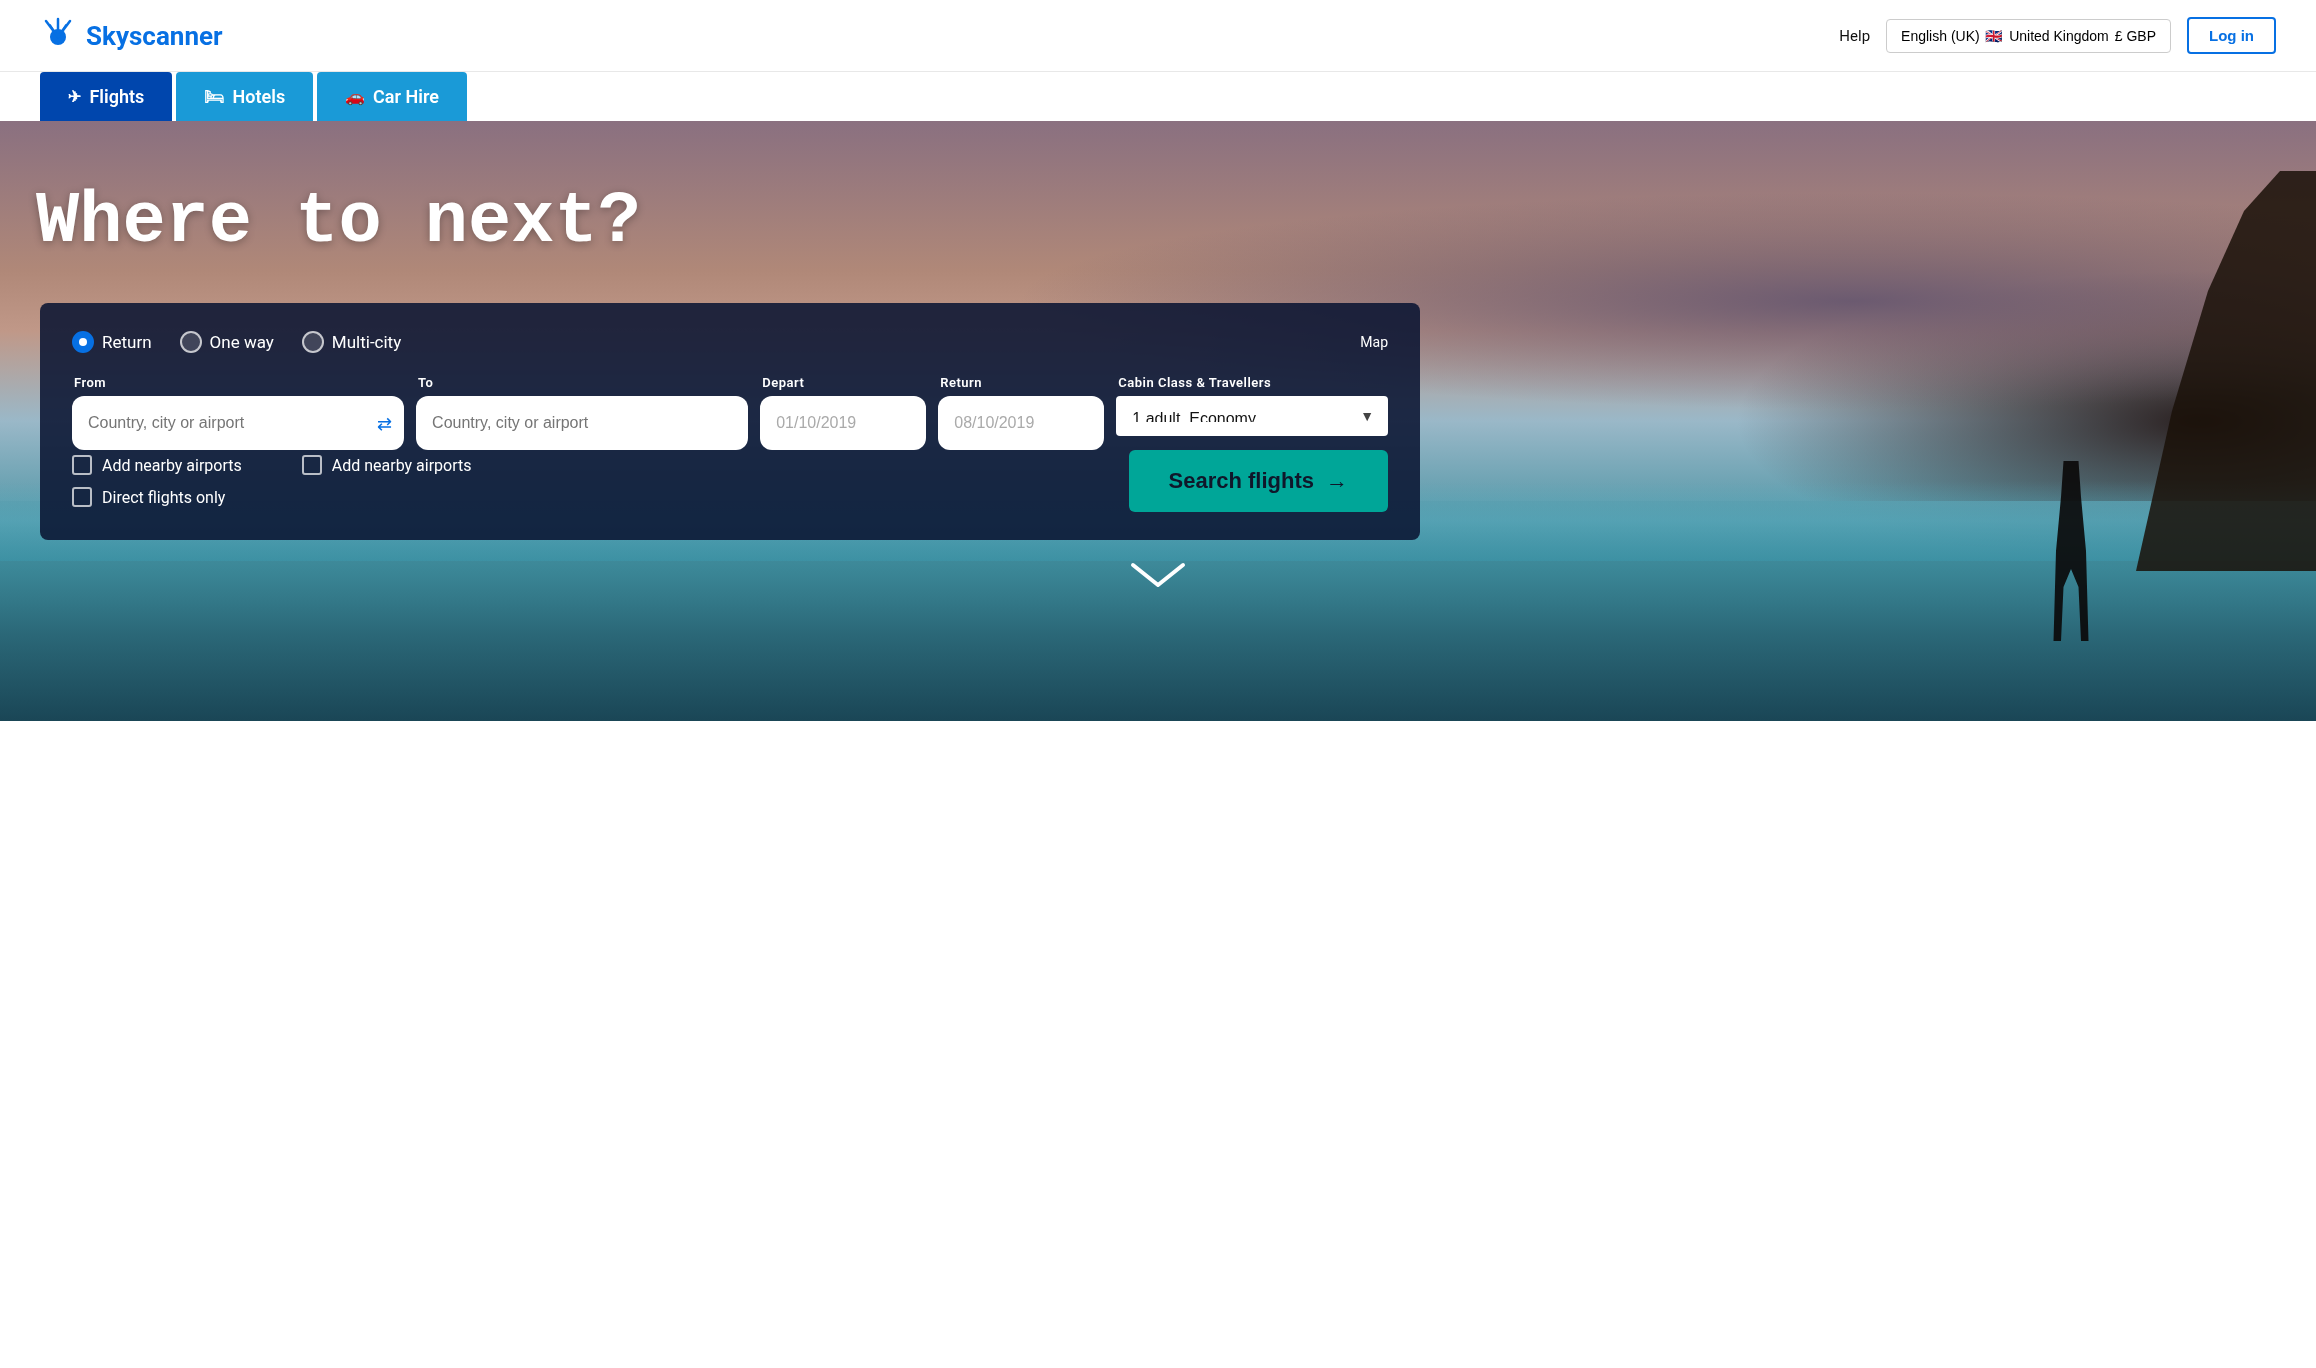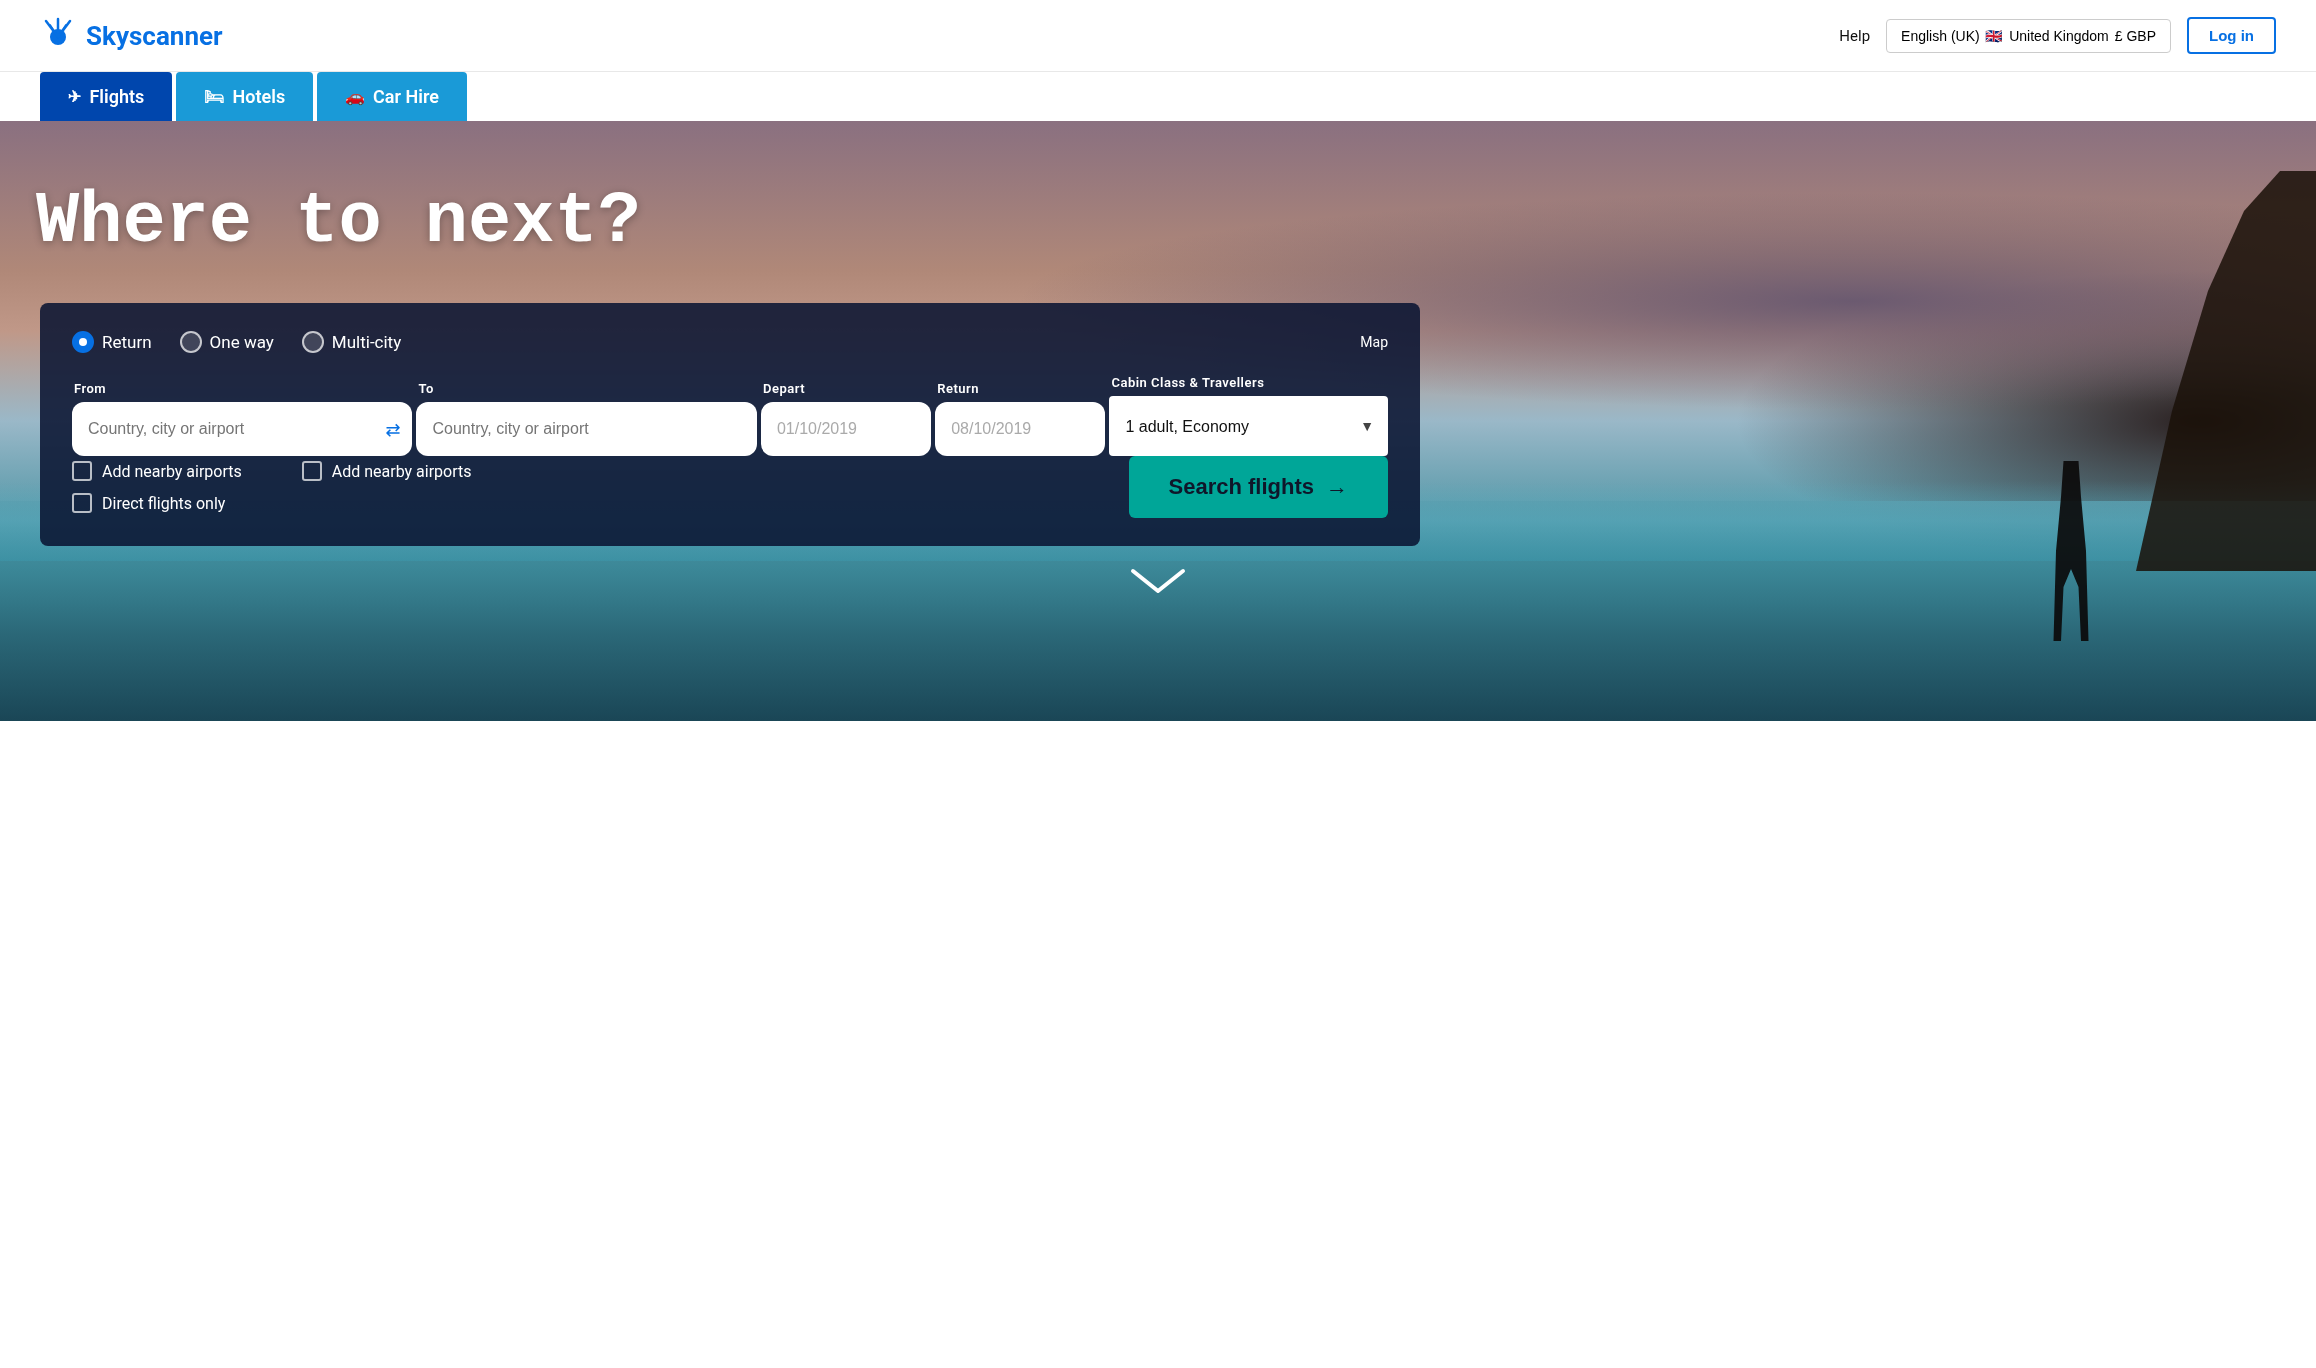--- a/index.html
+++ b/index.html
@@ -232,22 +232,22 @@
     .map-link {
       color: #fff;
       font-size: 14px;
       cursor: pointer;
       margin-left: auto;
     }
 
     
     .fields-row {
       display: flex;
-      gap: 4px;
-      align-items: flex-end;
+      gap: 12px;
+      align-items: flex-start;
     }
     .field-group {
       display: flex;
       flex-direction: column;
       gap: 6px;
     }
     .field-group.from { flex: 2.2; }
     .field-group.to { flex: 2.2; }
     .field-group.depart { flex: 1.1; }
     .field-group.return-date { flex: 1.1; }
@@ -292,21 +292,21 @@
     }
     .select-wrapper select {
       background: #fff;
       border: none;
       border-radius: 4px;
       padding: 14px 40px 14px 16px;
       font-size: 16px;
       color: #111;
       outline: none;
       width: 100%;
-      height: 60px;
+      height: 40px;
       cursor: pointer;
       appearance: none;
       -webkit-appearance: none;
     }
     .select-arrow {
       position: absolute;
       right: 14px;
       top: 50%;
       transform: translateY(-50%);
       color: #444;

